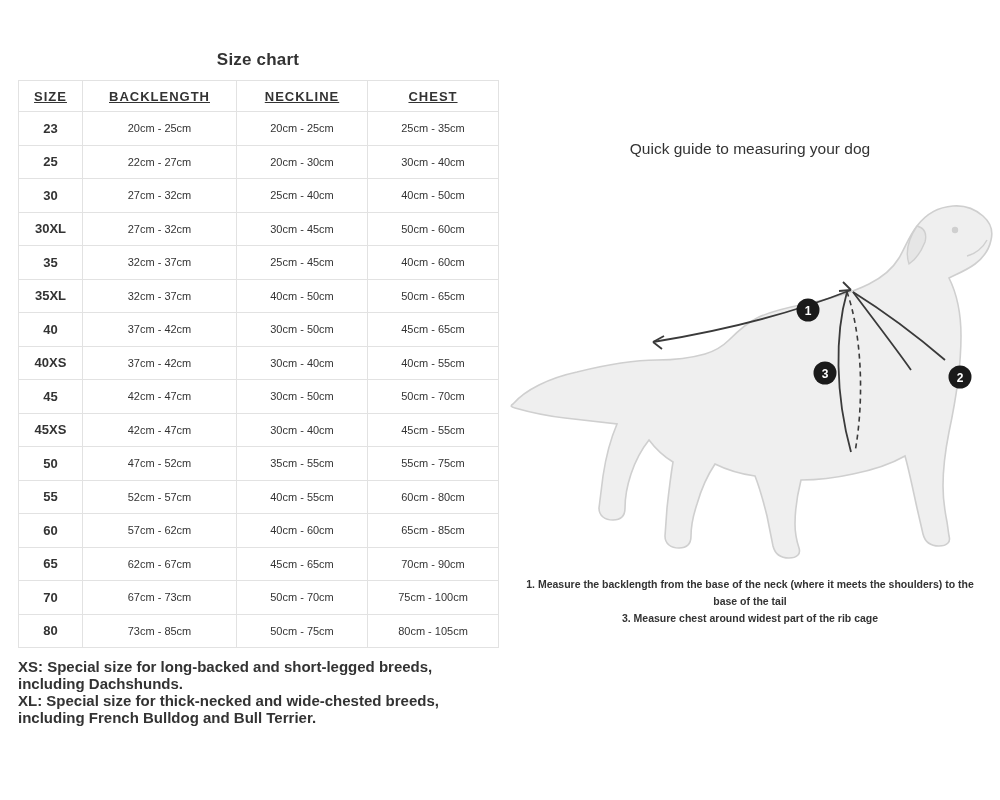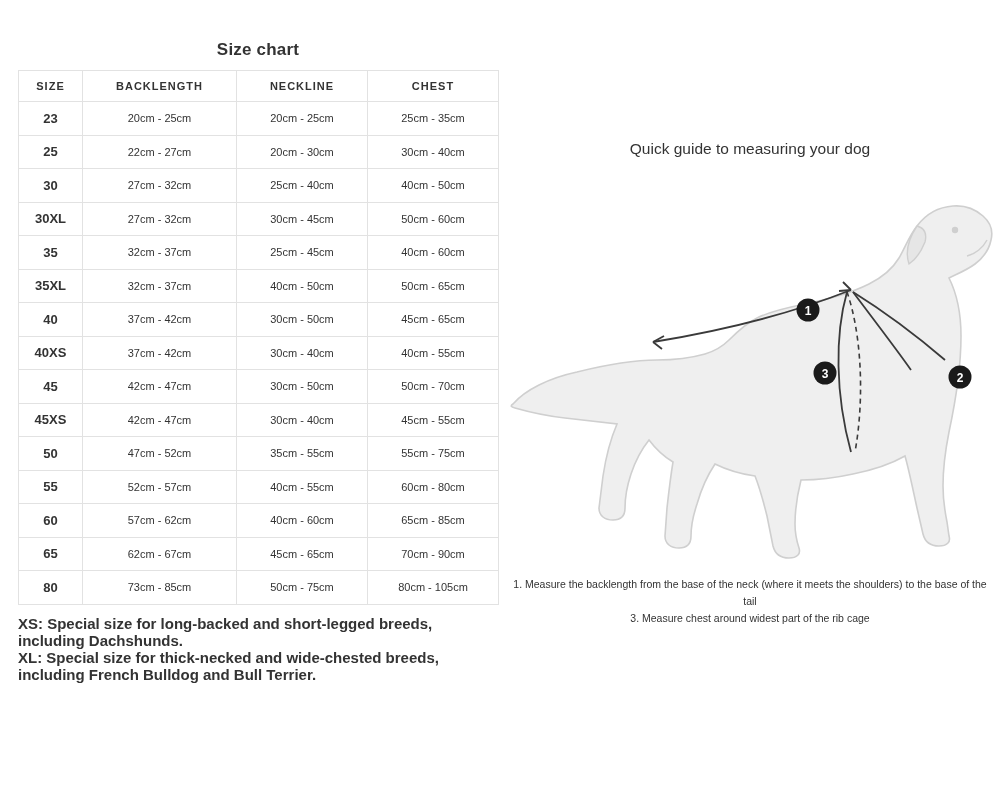--- a/index.html
+++ b/index.html
@@ -18,21 +18,21 @@
   .page {
     position: relative;
     width: 1000px;
     height: 800px;
   }
 
   
   .chart-panel {
     position: absolute;
     left: 18px;
-    top: 40px;
+    top: 50px;
     width: 480px;
   }
   .chart-title {
     text-align: center;
     font-size: 17px;
     font-weight: bold;
     color: #333333;
     letter-spacing: .2px;
     margin: 0 0 10px 0;
   }
@@ -60,25 +60,26 @@
   table.size-table th,
   table.size-table td {
     border: 1px solid #e2e2e2;
     height: 32.5px;
     font-size: 11px;
     text-align: center;
     color: #333333;
     padding: 0;
   }
   table.size-table th {
-    font-size: 11px;
+    font-size: 13px;
     font-weight: bold;
     letter-spacing: 1px;
     color: #333333;
     height: 30px;
+    text-decoration: underline;
   }
   table.size-table col.c-size  { width: 64px; }
   table.size-table col.c-back  { width: 154px; }
   table.size-table col.c-neck  { width: 131px; }
   table.size-table col.c-chest { width: 131px; }
   table.size-table td.size-cell {
     font-weight: bold;
     font-size: 13px;
   }
   table.size-table th.th-size {
@@ -114,21 +115,21 @@
     height: 420px;
   }
   .dog-svg {
     display: block;
     width: 490px;
     height: 420px;
   }
   .guide-steps {
     text-align: center;
     font-size: 10.5px;
-    font-weight: normal;
+    font-weight: bold;
     color: #333333;
     line-height: 17px;
     width: 490px;
     margin-top: -8px;
   }
   .guide-steps div { padding: 0 8px; }
 </style>
 </head>
 <body>
 
@@ -231,20 +232,26 @@
           <td class="size-cell">60</td>
           <td>57cm - 62cm</td>
           <td>40cm - 60cm</td>
           <td>65cm - 85cm</td>
         </tr>
         <tr>
           <td class="size-cell">65</td>
           <td>62cm - 67cm</td>
           <td>45cm - 65cm</td>
           <td>70cm - 90cm</td>
+        </tr>
+        <tr>
+          <td class="size-cell">70</td>
+          <td>67cm - 73cm</td>
+          <td>50cm - 70cm</td>
+          <td>75cm - 100cm</td>
         </tr>
         <tr>
           <td class="size-cell">80</td>
           <td>73cm - 85cm</td>
           <td>50cm - 75cm</td>
           <td>80cm - 105cm</td>
         </tr>
       </tbody>
     </table>
 

